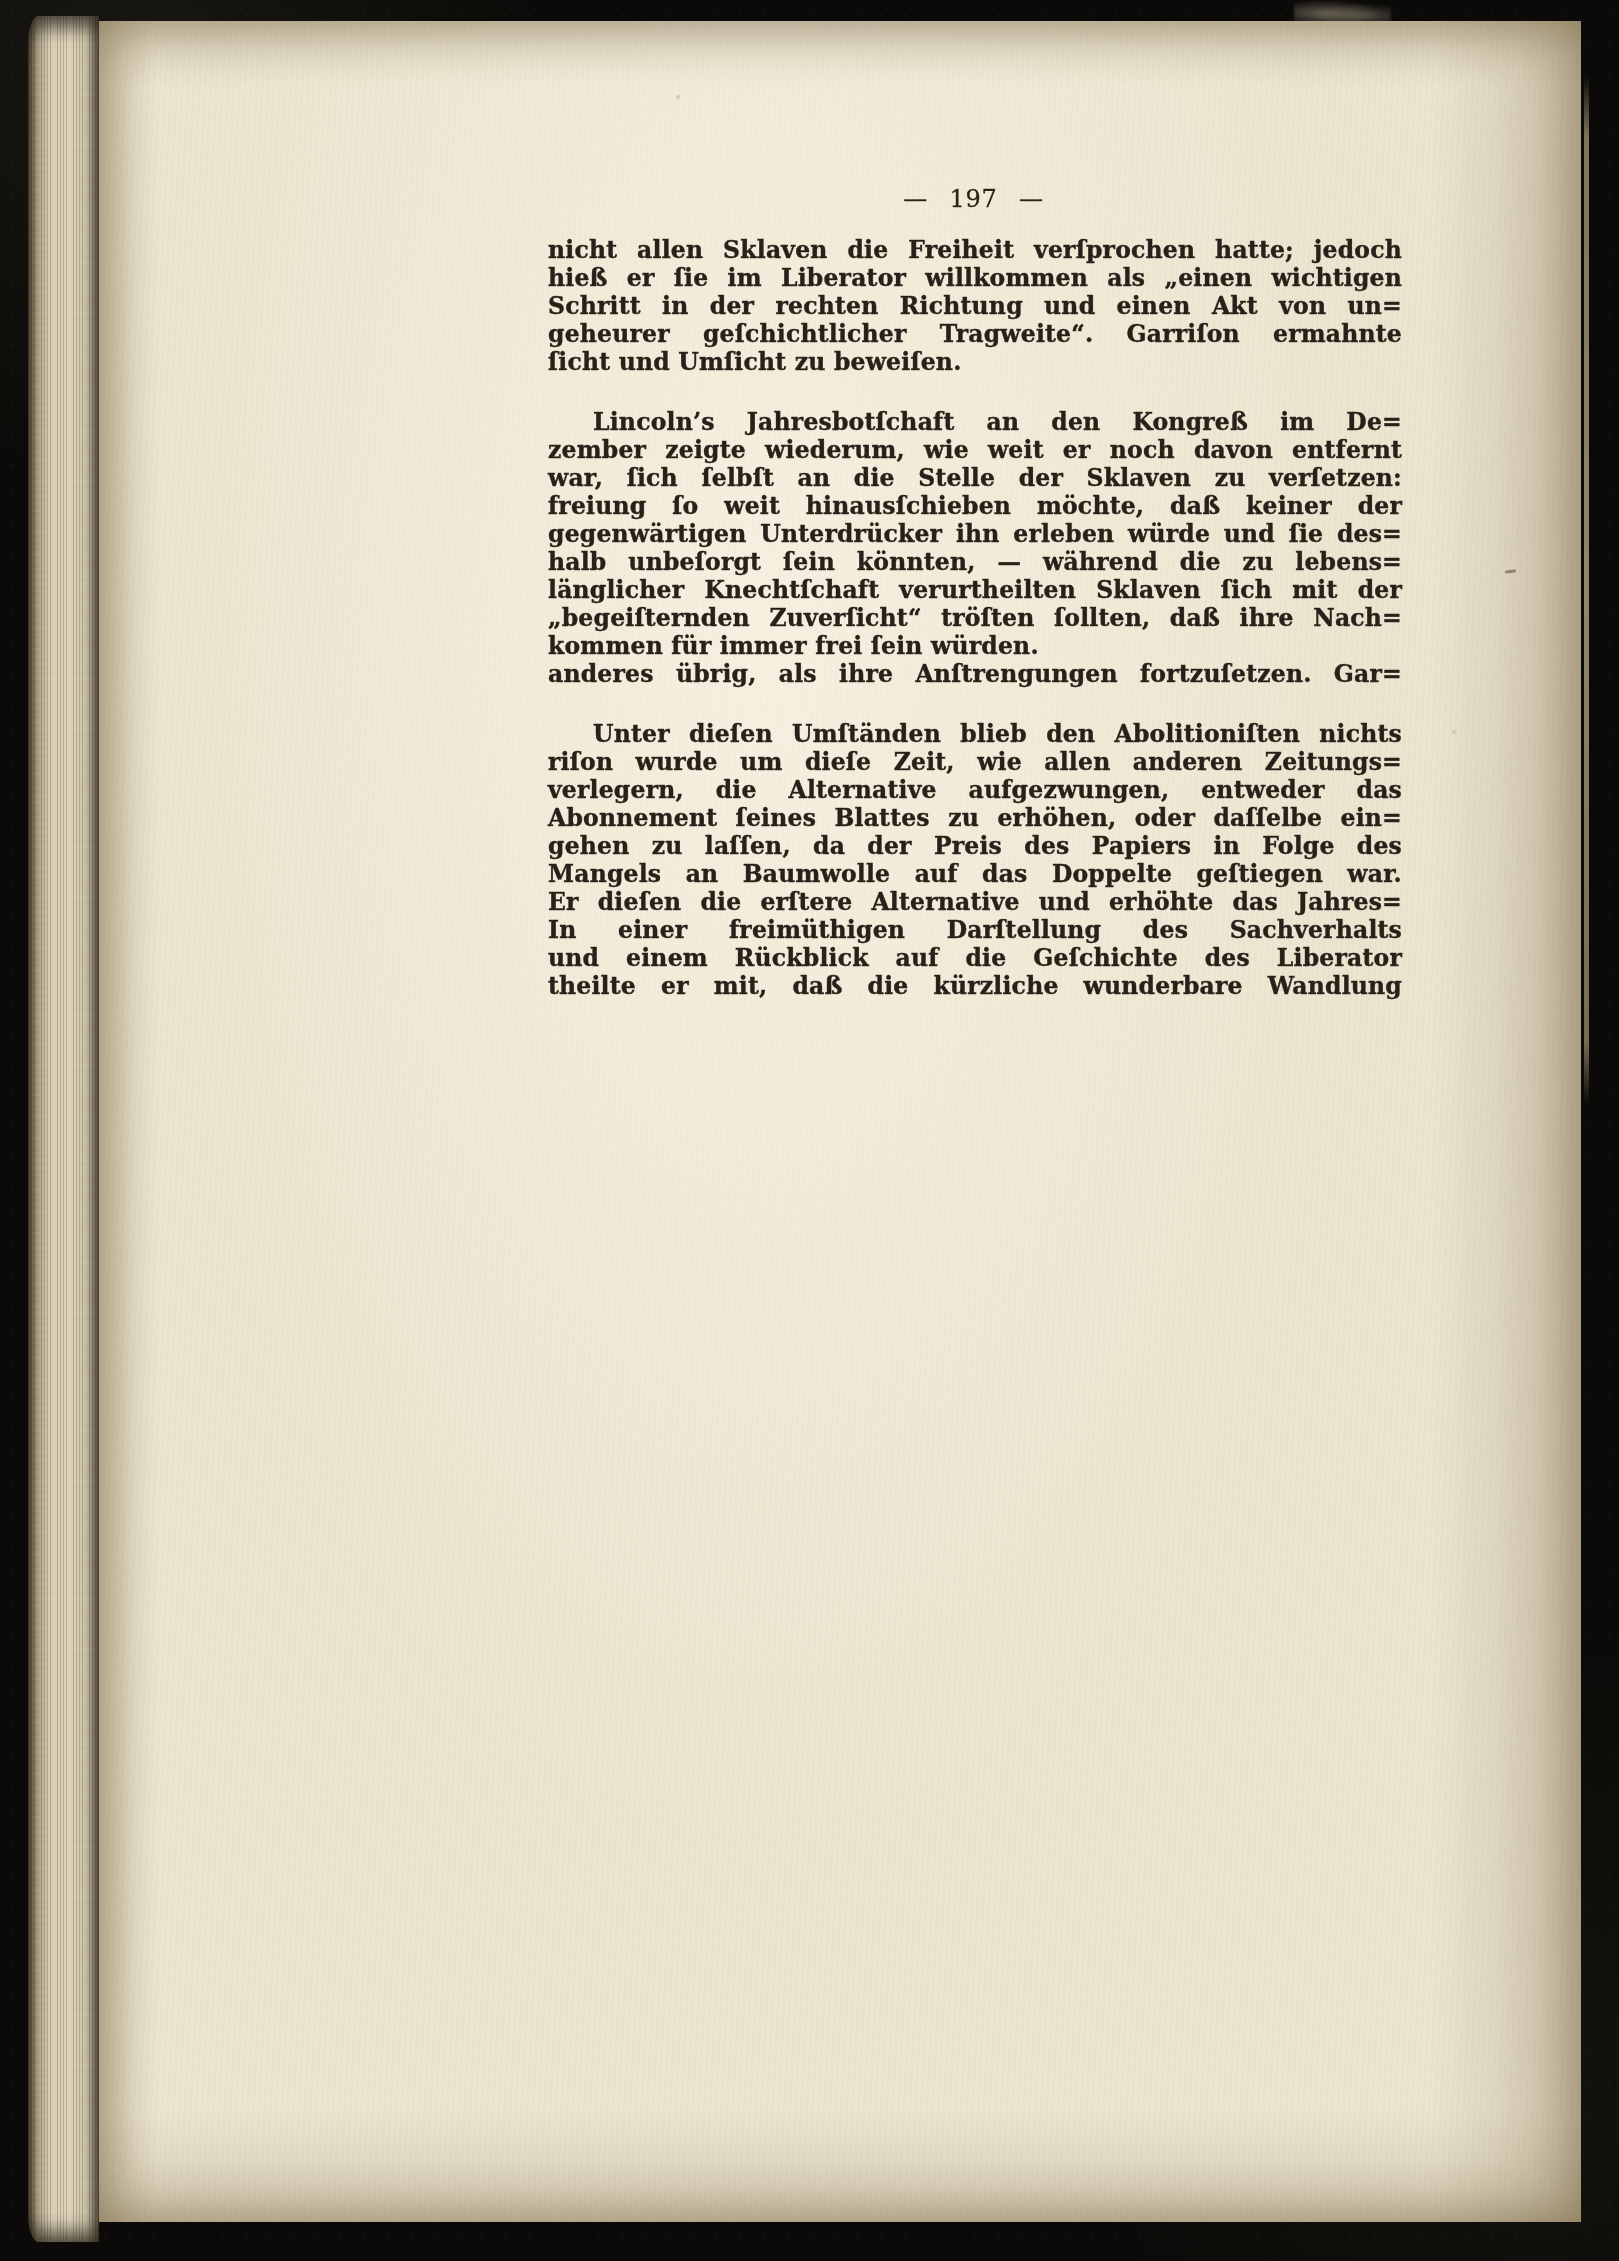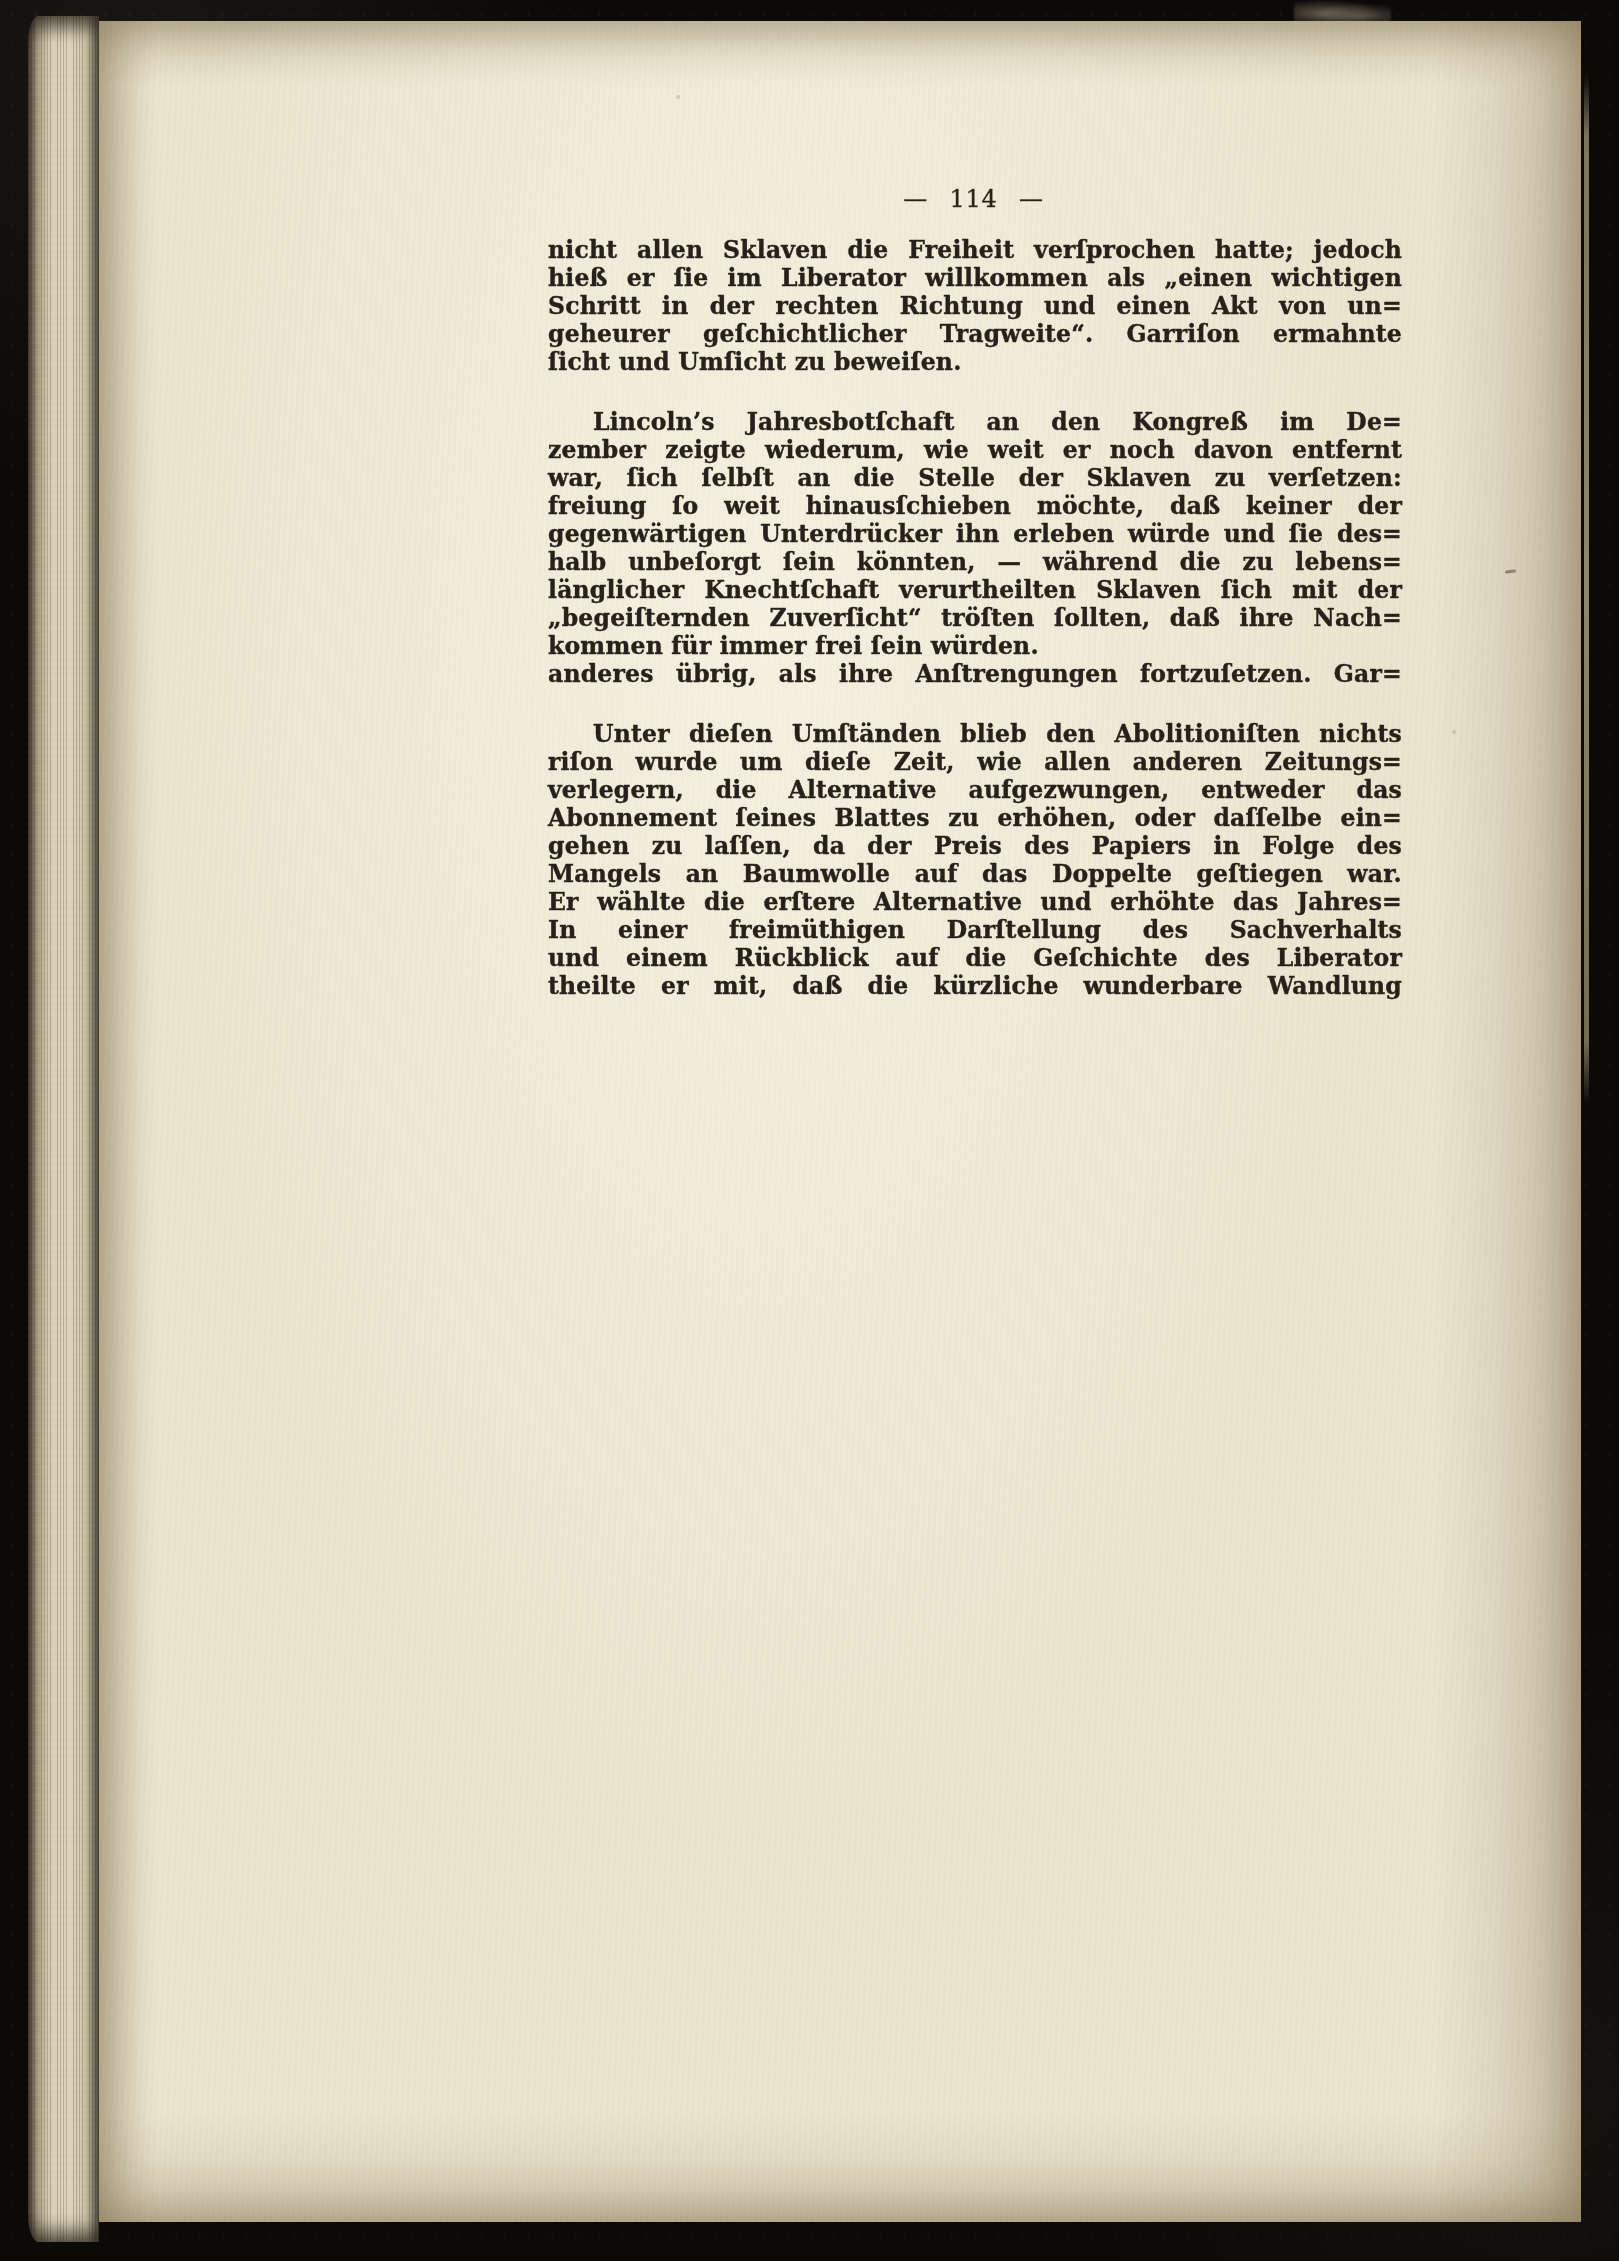--- a/index.html
+++ b/index.html
@@ -120,21 +120,21 @@
 </style>
 </head>
 <body>
 
 <div class="book">
   <div class="cover-wear"></div>
   <div class="page-stack"></div>
   <div class="spine-line"></div>
 
   <div class="page">
-    <div class="page-number">— 114 —</div>
+    <div class="page-number">— 197 —</div>
 
     <div class="text-block">
         <div class="paragraph">
           <div class="line">nicht allen Sklaven die Freiheit verſprochen hatte; jedoch</div>
           <div class="line">hieß er ſie im Liberator willkommen als „einen wichtigen</div>
           <div class="line">Schritt in der rechten Richtung und einen Akt von un=</div>
           <div class="line">geheurer geſchichtlicher Tragweite“. Garriſon ermahnte</div>
           <div class="line last">ſicht und Umſicht zu beweiſen.</div>
         </div>
         <div class="paragraph">
@@ -149,21 +149,21 @@
           <div class="line last">kommen für immer frei ſein würden.</div>
         </div>
         <div class="paragraph">
           <div class="line">anderes übrig, als ihre Anſtrengungen fortzuſetzen. Gar=</div>
           <div class="line indent">Unter dieſen Umſtänden blieb den Abolitioniſten nichts</div>
           <div class="line">riſon wurde um dieſe Zeit, wie allen anderen Zeitungs=</div>
           <div class="line">verlegern, die Alternative aufgezwungen, entweder das</div>
           <div class="line">Abonnement ſeines Blattes zu erhöhen, oder daſſelbe ein=</div>
           <div class="line">gehen zu laſſen, da der Preis des Papiers in Folge des</div>
           <div class="line">Mangels an Baumwolle auf das Doppelte geſtiegen war.</div>
-          <div class="line">Er wählte die erſtere Alternative und erhöhte das Jahres=</div>
+          <div class="line">Er dieſen die erſtere Alternative und erhöhte das Jahres=</div>
           <div class="line">In einer freimüthigen Darſtellung des Sachverhalts</div>
           <div class="line">und einem Rückblick auf die Geſchichte des Liberator</div>
           <div class="line">theilte er mit, daß die kürzliche wunderbare Wandlung</div>
         </div>
       </div>
 
     <div class="speck speck-a"></div>
     <div class="speck speck-b"></div>
     <div class="mark-dash"></div>
   </div>

